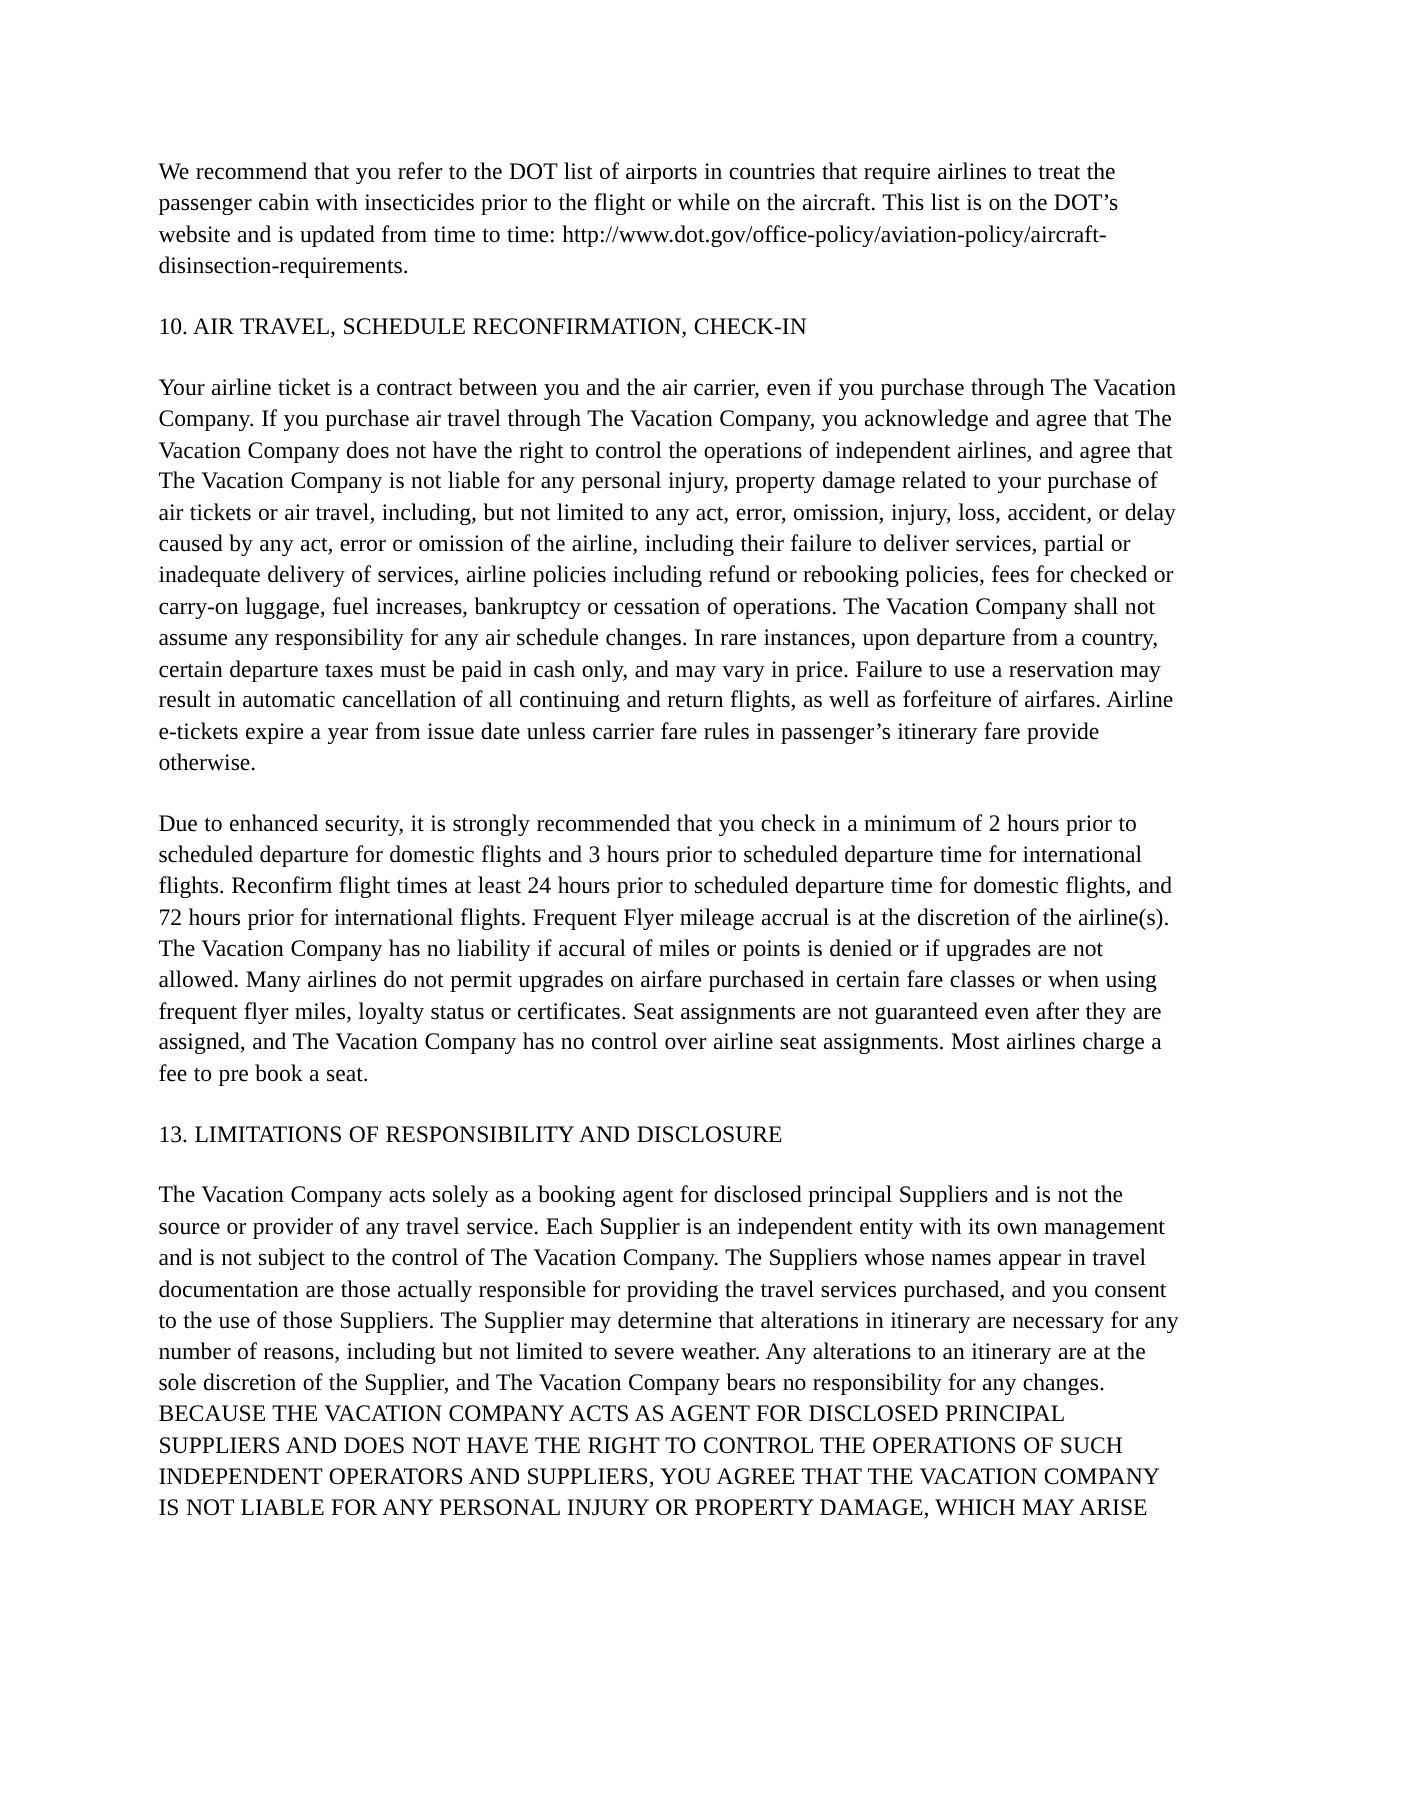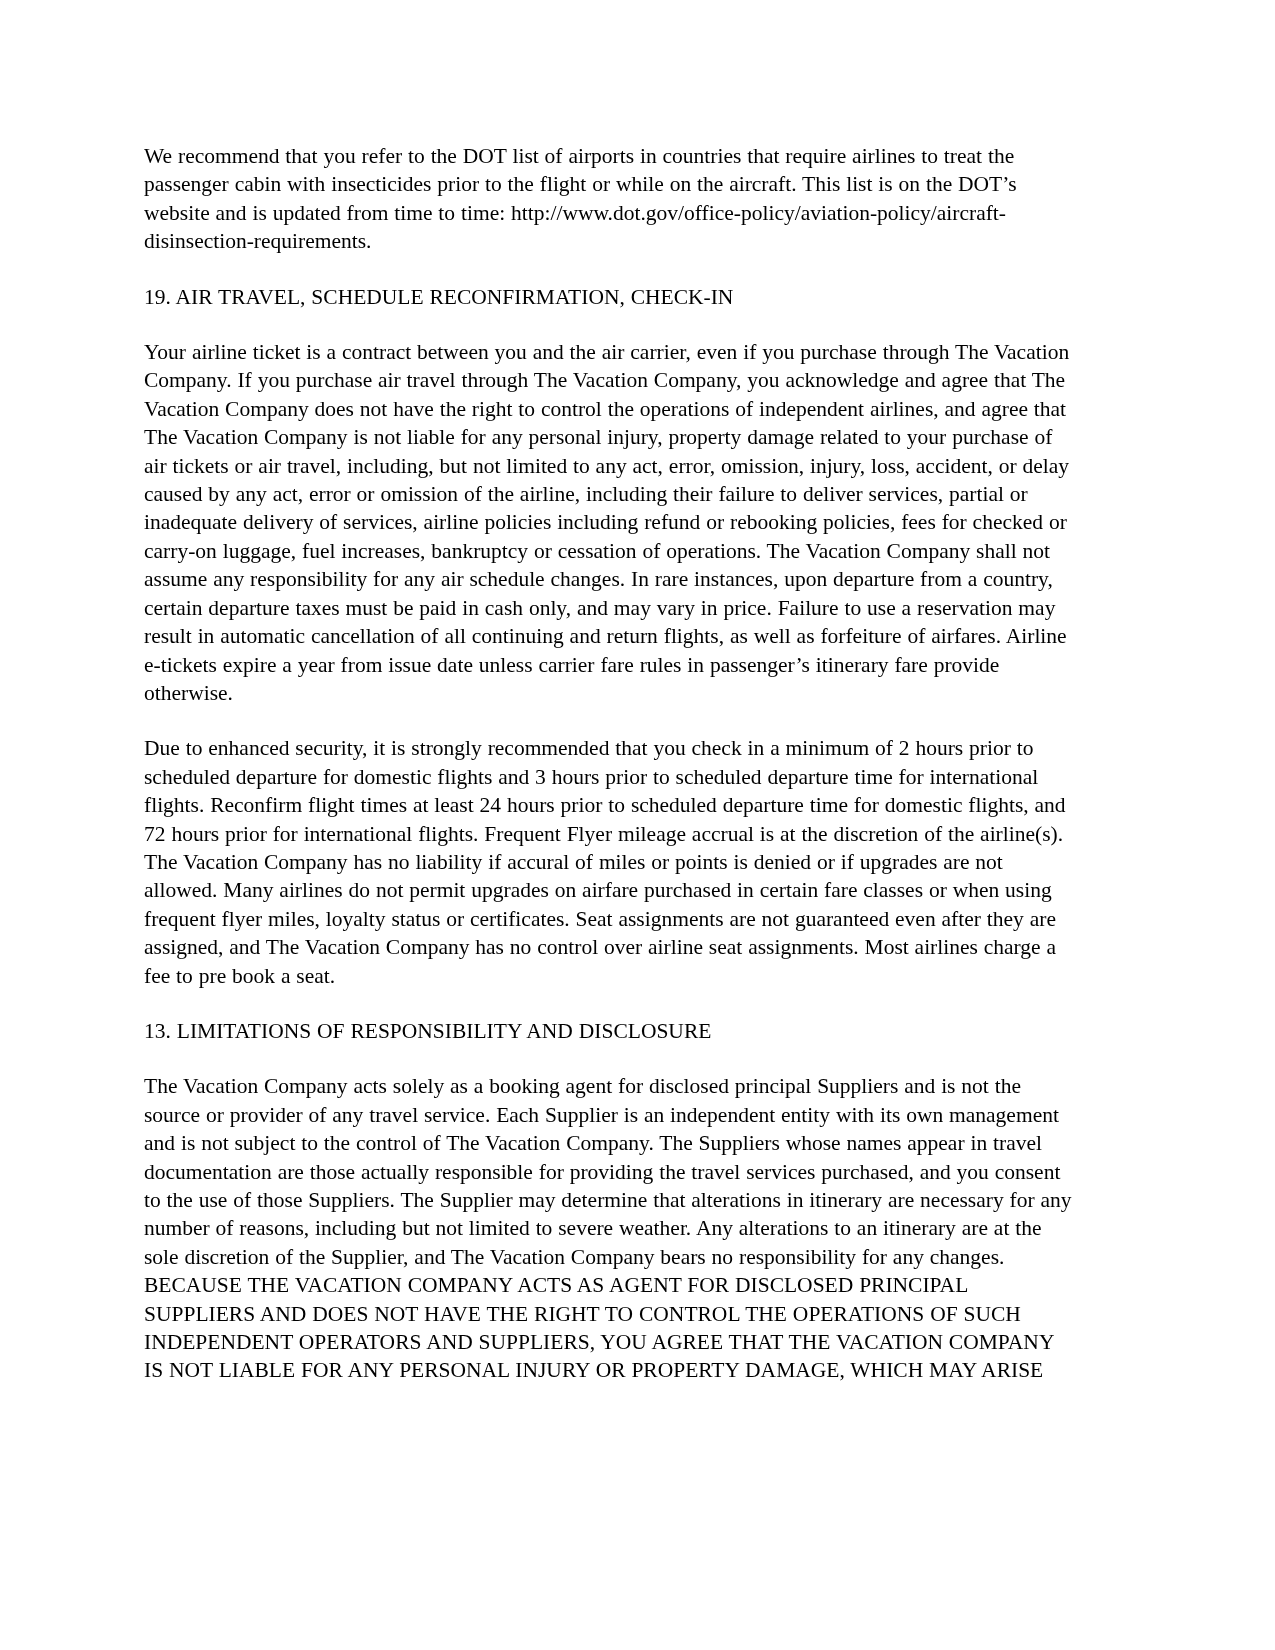--- a/index.html
+++ b/index.html
@@ -31,21 +31,21 @@
     }
   </style>
 </head>
 <body>
 
 <div class="page">
   <div class="content">
 
     <p class="para">We recommend that you refer to the DOT list of airports in countries that require airlines to treat the passenger cabin with insecticides prior to the flight or while on the aircraft. This list is on the DOT’s website and is updated from time to time: http://www.dot.gov/office-policy/aviation-policy/aircraft-disinsection-requirements.</p>
 
-    <h2 class="heading">19. AIR TRAVEL, SCHEDULE RECONFIRMATION, CHECK-IN</h2>
+    <h2 class="heading">10. AIR TRAVEL, SCHEDULE RECONFIRMATION, CHECK-IN</h2>
 
     <p class="para">Your airline ticket is a contract between you and the air carrier, even if you purchase through The Vacation Company. If you purchase air travel through The Vacation Company, you acknowledge and agree that The Vacation Company does not have the right to control the operations of independent airlines, and agree that The Vacation Company is not liable for any personal injury, property damage related to your purchase of air tickets or air travel, including, but not limited to any act, error, omission, injury, loss, accident, or delay caused by any act, error or omission of the airline, including their failure to deliver services, partial or inadequate delivery of services, airline policies including refund or rebooking policies, fees for checked or carry-on luggage, fuel increases, bankruptcy or cessation of operations. The Vacation Company shall not assume any responsibility for any air schedule changes. In rare instances, upon departure from a country, certain departure taxes must be paid in cash only, and may vary in price. Failure to use a reservation may result in automatic cancellation of all continuing and return flights, as well as forfeiture of airfares. Airline e-tickets expire a year from issue date unless carrier fare rules in passenger’s itinerary fare provide otherwise.</p>
 
     <p class="para">Due to enhanced security, it is strongly recommended that you check in a minimum of 2 hours prior to scheduled departure for domestic flights and 3 hours prior to scheduled departure time for international flights. Reconfirm flight times at least 24 hours prior to scheduled departure time for domestic flights, and 72 hours prior for international flights. Frequent Flyer mileage accrual is at the discretion of the airline(s). The Vacation Company has no liability if accural of miles or points is denied or if upgrades are not allowed. Many airlines do not permit upgrades on airfare purchased in certain fare classes or when using frequent flyer miles, loyalty status or certificates. Seat assignments are not guaranteed even after they are assigned, and The Vacation Company has no control over airline seat assignments. Most airlines charge a fee to pre book a seat.</p>
 
     <h2 class="heading">13. LIMITATIONS OF RESPONSIBILITY AND DISCLOSURE</h2>
 
     <p class="para">The Vacation Company acts solely as a booking agent for disclosed principal Suppliers and is not the source or provider of any travel service. Each Supplier is an independent entity with its own management and is not subject to the control of The Vacation Company. The Suppliers whose names appear in travel documentation are those actually responsible for providing the travel services purchased, and you consent to the use of those Suppliers. The Supplier may determine that alterations in itinerary are necessary for any number of reasons, including but not limited to severe weather. Any alterations to an itinerary are at the sole discretion of the Supplier, and The Vacation Company bears no responsibility for any changes. BECAUSE THE VACATION COMPANY ACTS AS AGENT FOR DISCLOSED PRINCIPAL SUPPLIERS AND DOES NOT HAVE THE RIGHT TO CONTROL THE OPERATIONS OF SUCH INDEPENDENT OPERATORS AND SUPPLIERS, YOU AGREE THAT THE VACATION COMPANY IS NOT LIABLE FOR ANY PERSONAL INJURY OR PROPERTY DAMAGE, WHICH MAY ARISE</p>
 
   </div>

